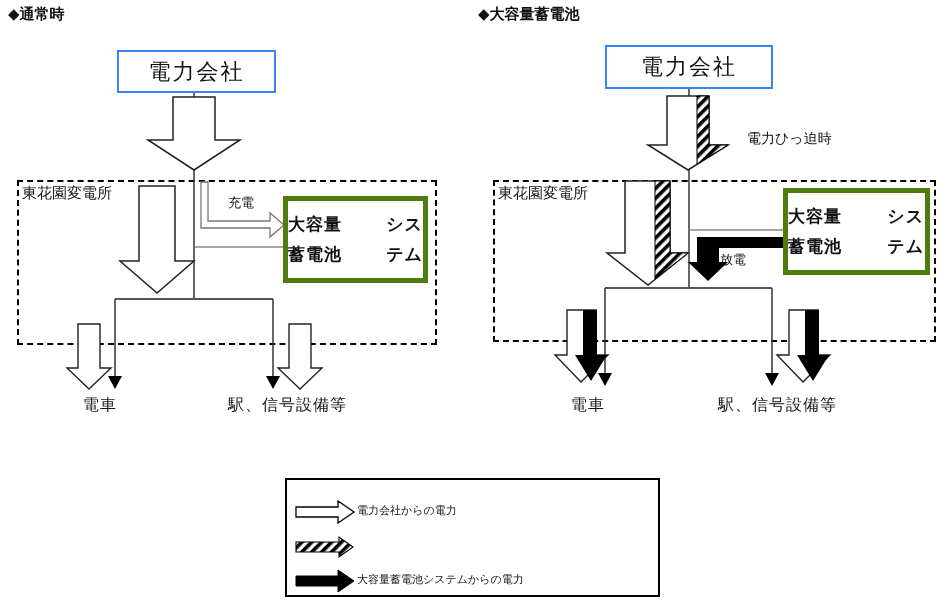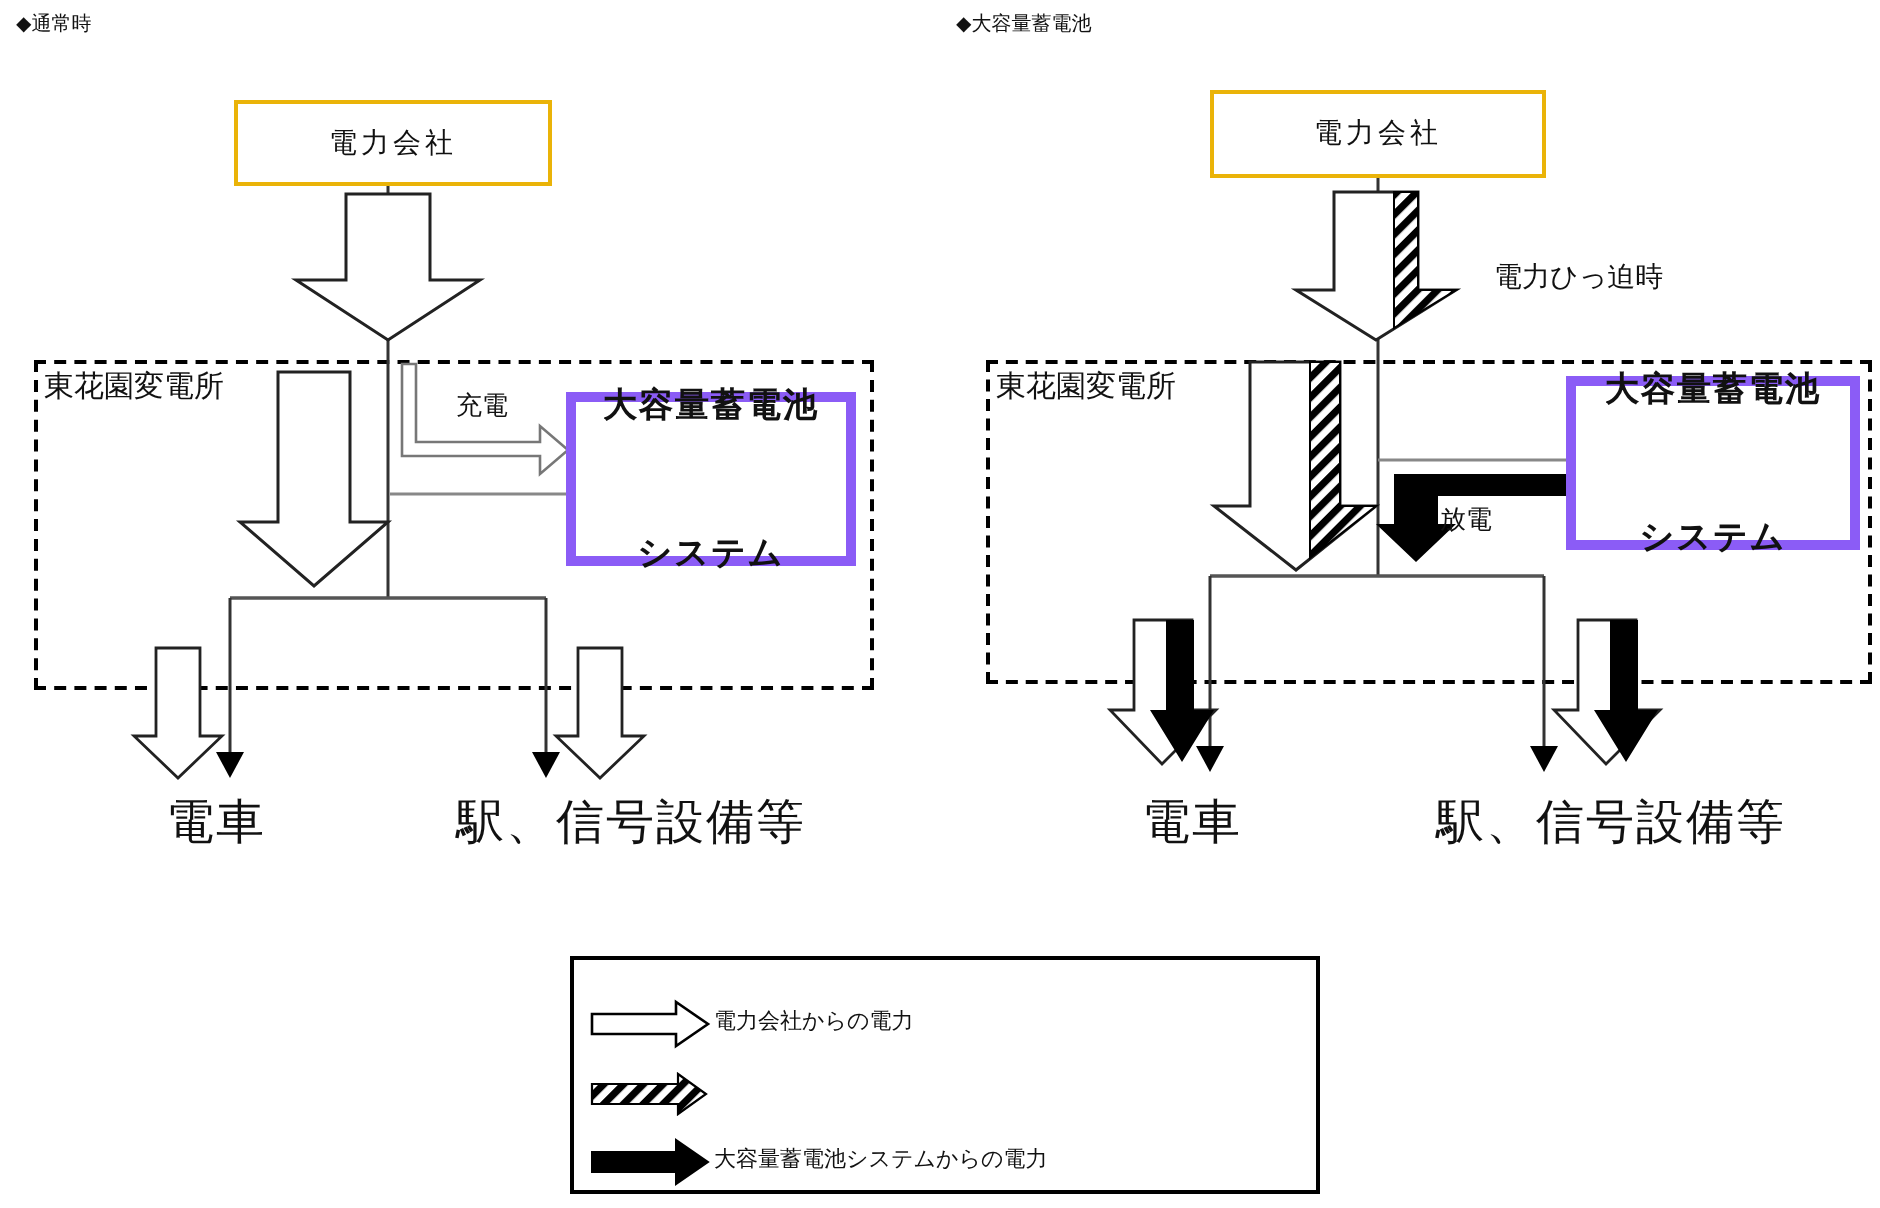--- a/index.html
+++ b/index.html
@@ -5,28 +5,28 @@
   html,body{margin:0;padding:0;background:#fff;}
   .canvas{
     position:relative;width:940px;height:604px;background:#fff;overflow:hidden;
     font-family:"Liberation Sans","DejaVu Sans",sans-serif;color:#111;
   }
   .layer-svg{position:absolute;left:0;top:0;z-index:2;}
   .frame{position:absolute;z-index:1;box-sizing:border-box;background:transparent;}
   .dashed{border:2px dashed #000;}
   .solidbox{position:absolute;z-index:3;box-sizing:border-box;background:#fff;
     display:flex;align-items:center;justify-content:center;}
-  .powerbox{border:2px solid #eab308;font-size:14px;letter-spacing:2px;}
-  .batterybox{border:5px solid #8b5cf6;flex-direction:column;font-weight:bold;font-size:17px;
+  .powerbox{border:2px solid #3b82f6;font-size:22px;letter-spacing:2px;}
+  .batterybox{border:5px solid #4d7c0f;flex-direction:row;font-weight:bold;font-size:17px;
     line-height:30px;letter-spacing:1px;gap:44px;}
   .txt{position:absolute;z-index:4;white-space:nowrap;}
-  .title{font-size:10px;font-weight:normal;}
+  .title{font-size:15px;font-weight:bold;}
   .sublabel{font-size:15px;}
   .flowlabel{font-size:13px;font-family:Liberation Mono, monospace;}
-  .loadlabel{font-size:24px;letter-spacing:1px;}
+  .loadlabel{font-size:16px;letter-spacing:1px;}
   .notelabel{font-size:14px;line-height:23px;}
   .legendtext{font-size:11px;}
 </style>
 </head>
 <body>
 
 <div class="canvas">
 
   <div class="frame dashed" style="left:17px;top:180px;width:420px;height:165px;"></div>
   <div class="frame dashed" style="left:493px;top:180px;width:443px;height:162px;"></div>

